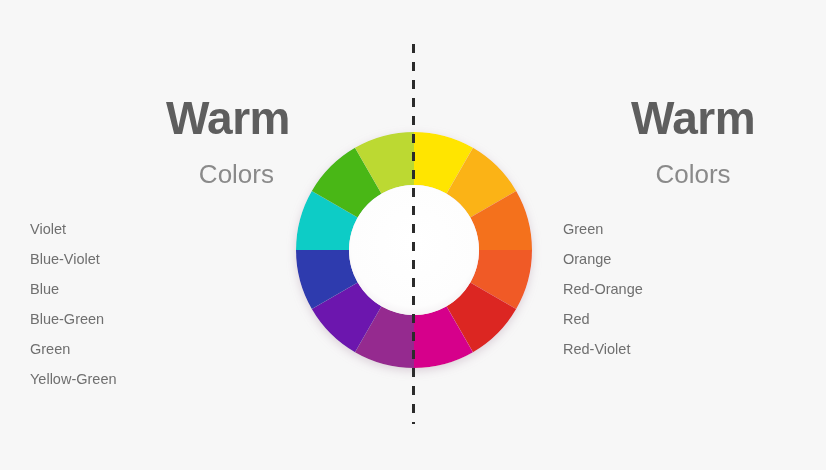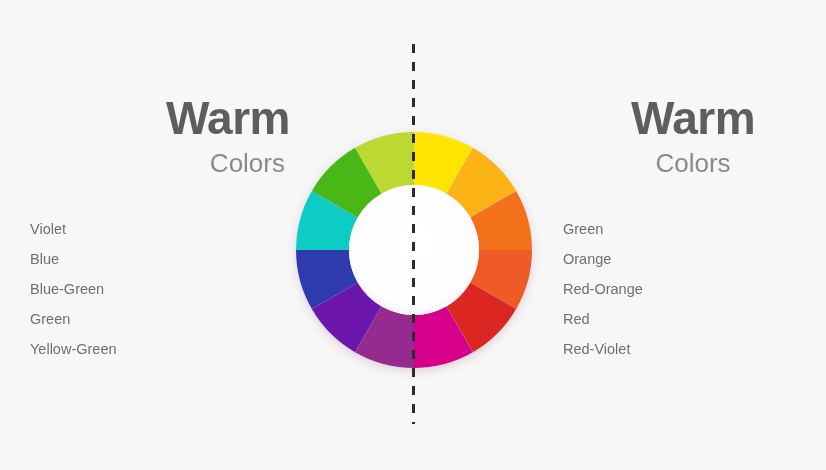--- a/index.html
+++ b/index.html
@@ -35,21 +35,21 @@
     color: #5e5e5e;
     letter-spacing: -0.5px;
     line-height: 1.0;
     margin: 0;
   }
   .panel-subtitle {
     font-size: 26px;
     font-weight: normal;
     color: #8a8a8a;
     line-height: 1.35;
-    margin: 5px;
+    margin: 16px;
   }
 
   .color-list {
     position: absolute;
     width: 260px;
     list-style: none;
     margin: 0;
     padding: 0;
   }
   .list-cool { left: 30px; top: 214px; }
@@ -89,20 +89,21 @@
 
 <div id="stage">
 
   <div class="panel panel-cool">
     <div class="panel-title">Warm</div>
     <div class="panel-subtitle">Colors</div>
   </div>
 
   <ul class="color-list list-cool">
     <li>Violet</li>
+    <li>Blue-Violet</li>
     <li>Blue</li>
     <li>Blue-Green</li>
     <li>Green</li>
     <li>Yellow-Green</li>
   </ul>
 
   <div class="panel panel-warm">
     <div class="panel-title">Warm</div>
     <div class="panel-subtitle">Colors</div>
   </div>

